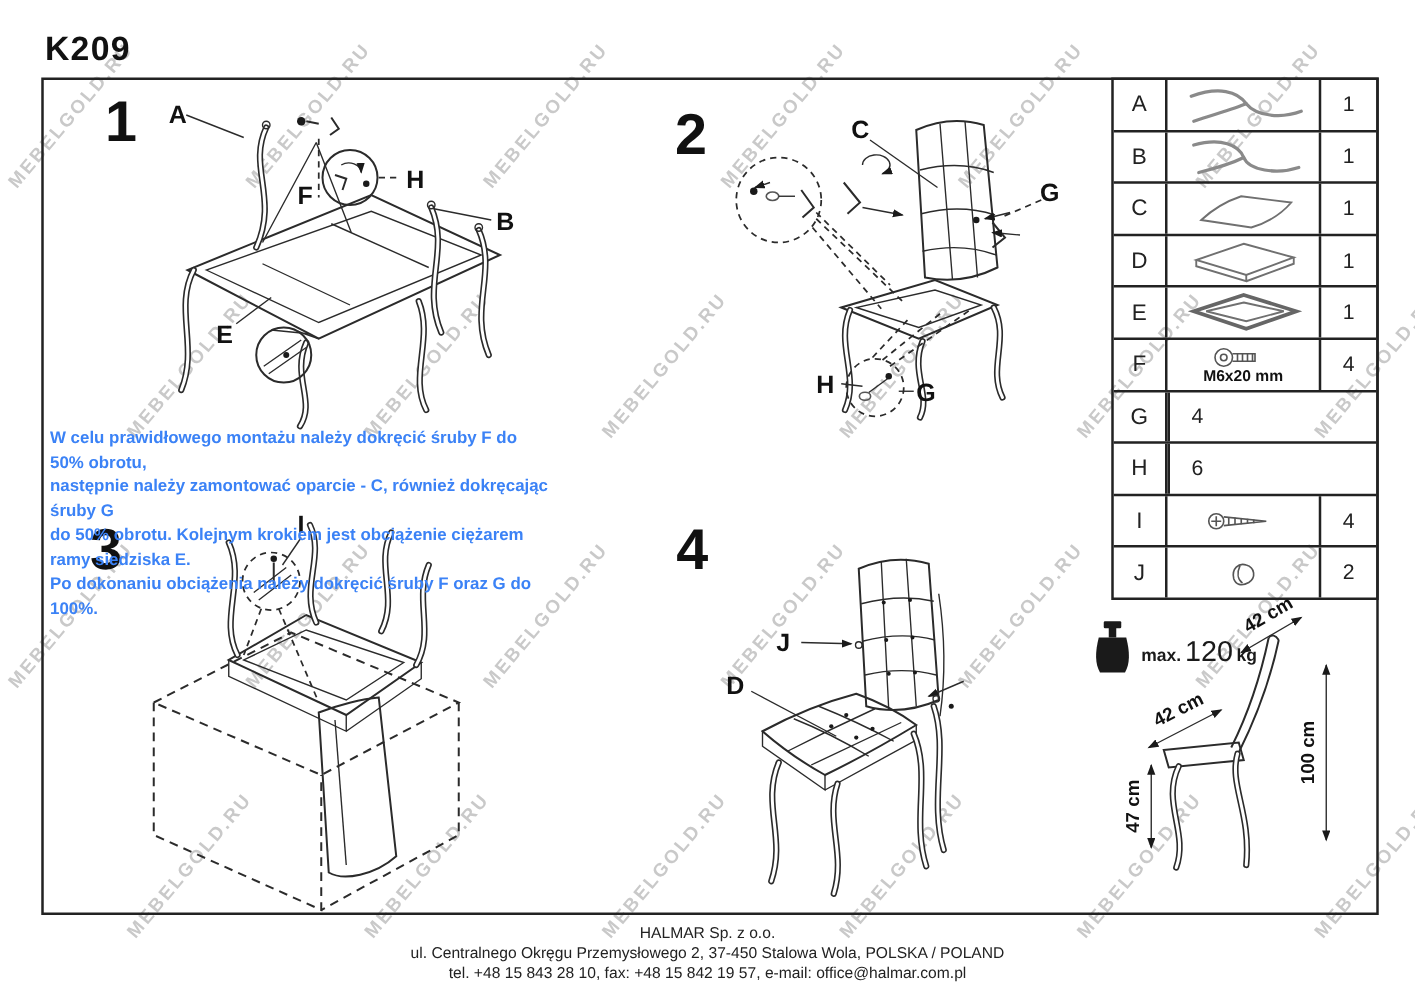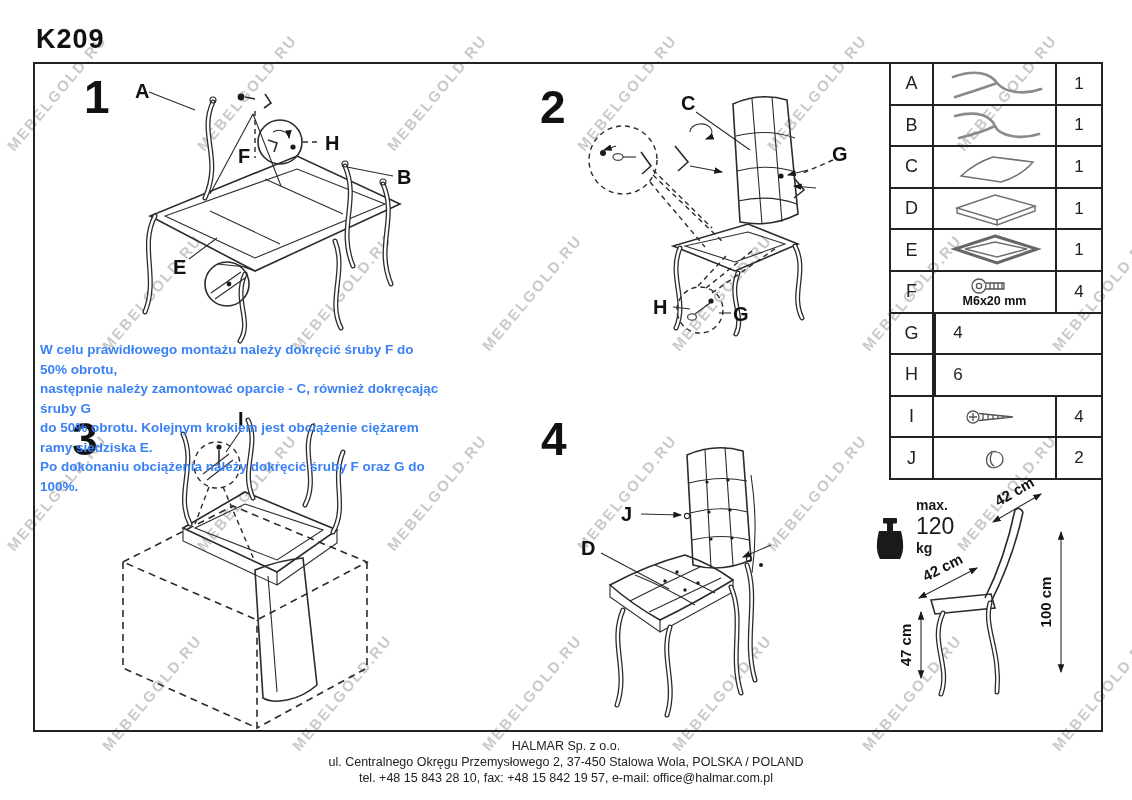--- a/index.html
+++ b/index.html
@@ -44,21 +44,21 @@
   .blk{fill:#1a1a1a;stroke:none;}
   .lbl{font-family:"Liberation Sans",sans-serif;font-weight:bold;font-size:20px;fill:#111;}
   .dimlbl{font-family:"Liberation Sans",sans-serif;font-weight:bold;font-size:15px;fill:#111;}
   .gico{stroke:#8a8a8a;stroke-width:2.6;fill:none;stroke-linecap:round;}
   .oico{stroke:#707070;stroke-width:1.5;fill:none;}
   .sico{stroke:#555;stroke-width:1.3;fill:none;}
   
   .footer{position:absolute;left:0;right:0;top:739px;text-align:center;
     font-size:12.5px;line-height:15.8px;color:#222;}
   .maxload{position:absolute;left:875px;top:497px;display:flex;align-items:flex-end;}
-  .ml-txt{display:flex;align-items:baseline;margin-left:8px;margin-bottom:6px;flex-direction:column;}
+  .ml-txt{display:flex;align-items:baseline;margin-left:8px;margin-bottom:6px;}
   .ml-max{font-weight:bold;font-size:14px;}
   .ml-val{font-weight:normal;font-size:23px;margin:0 3px;}
   .ml-kg{font-weight:bold;font-size:14px;}
 </style>
 </head>
 <body>
 
 <div>
   <span class="wm" style="left:10px;top:140px">MEBELGOLD.RU</span>
   <span class="wm" style="left:200px;top:140px">MEBELGOLD.RU</span>

